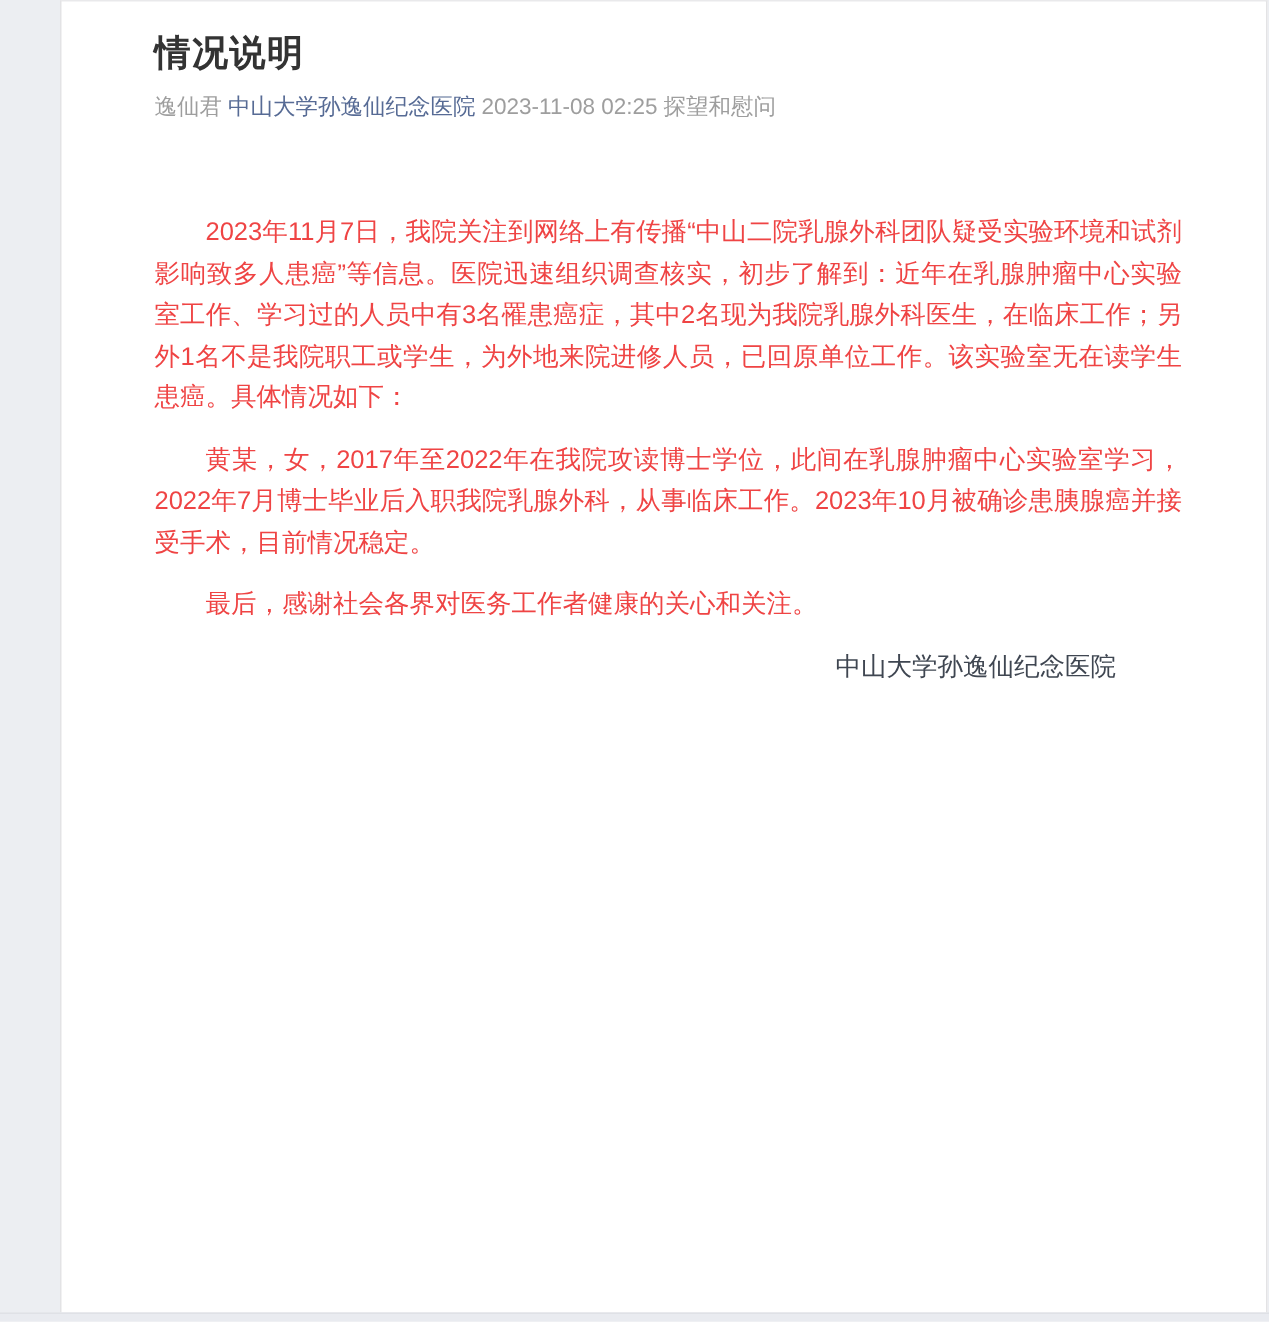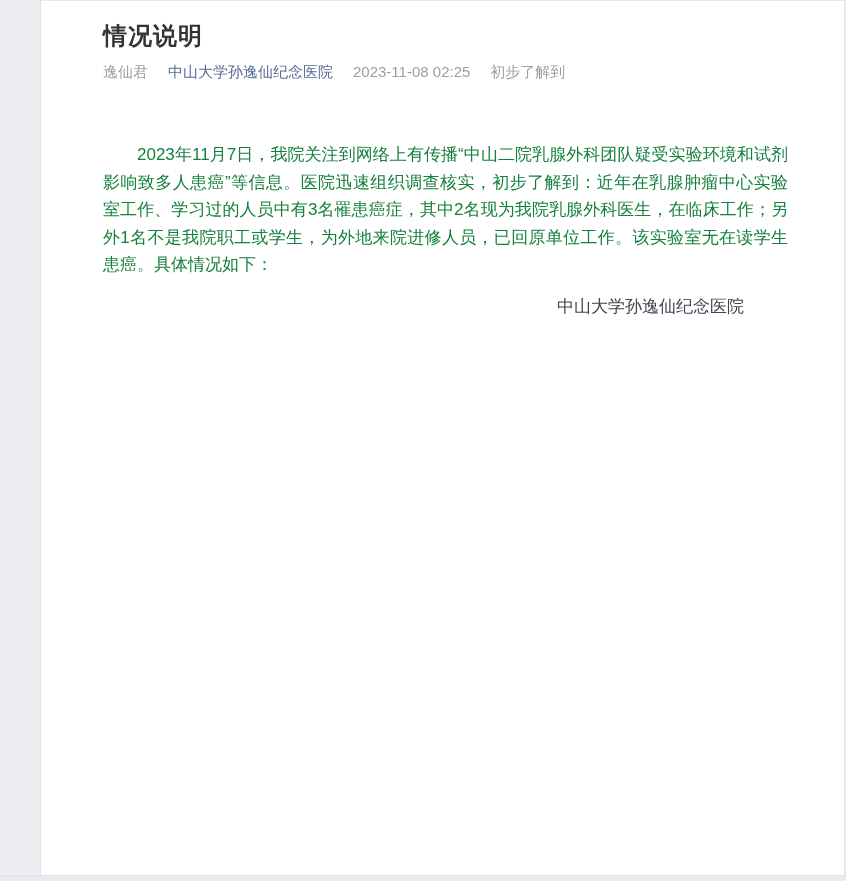--- a/index.html
+++ b/index.html
@@ -41,33 +41,33 @@
     line-height: 30px;
     letter-spacing: 1px;
   }
   .meta-row {
     margin-top: 11px;
     font-size: 15px;
     line-height: 20px;
     color: #9e9e9e;
     display: flex;
     align-items: center;
-    gap: 20px;
+    gap: 4px;
     white-space: nowrap;
   }
   .meta-row .account-link {
     color: #576b95;
     cursor: pointer;
     text-decoration: none;
   }
   .article-body {
     margin-top: 59px;
     font-size: 17px;
     line-height: 27.5px;
-    color: #15803d;
+    color: #ef4444;
     text-align: justify;
   }
   .article-body p {
     text-indent: 2em;
     margin-bottom: 14px;
   }
   .signature-block {
     margin-top: 14px;
     text-align: right;
     padding-right: 44px;
@@ -82,25 +82,27 @@
 
 <div class="page">
   <div class="card">
 
     <h1 class="title">情况说明</h1>
 
     <div class="meta-row">
       <span>逸仙君</span>
       <span class="account-link">中山大学孙逸仙纪念医院</span>
       <span>2023-11-08 02:25</span>
-      <span>初步了解到</span>
+      <span>探望和慰问</span>
     </div>
 
     <div class="article-body">
       <p>2023年11月7日，我院关注到网络上有传播“中山二院乳腺外科团队疑受实验环境和试剂影响致多人患癌”等信息。医院迅速组织调查核实，初步了解到：近年在乳腺肿瘤中心实验室工作、学习过的人员中有3名罹患癌症，其中2名现为我院乳腺外科医生，在临床工作；另外1名不是我院职工或学生，为外地来院进修人员，已回原单位工作。该实验室无在读学生患癌。具体情况如下：</p>
+      <p>黄某，女，2017年至2022年在我院攻读博士学位，此间在乳腺肿瘤中心实验室学习，2022年7月博士毕业后入职我院乳腺外科，从事临床工作。2023年10月被确诊患胰腺癌并接受手术，目前情况稳定。</p>
+      <p>最后，感谢社会各界对医务工作者健康的关心和关注。</p>
     </div>
 
     <div class="signature-block">
       <div class="sig-line">中山大学孙逸仙纪念医院</div>
     </div>
 
   </div>
   <div class="bottom-strip"></div>
 </div>
 

